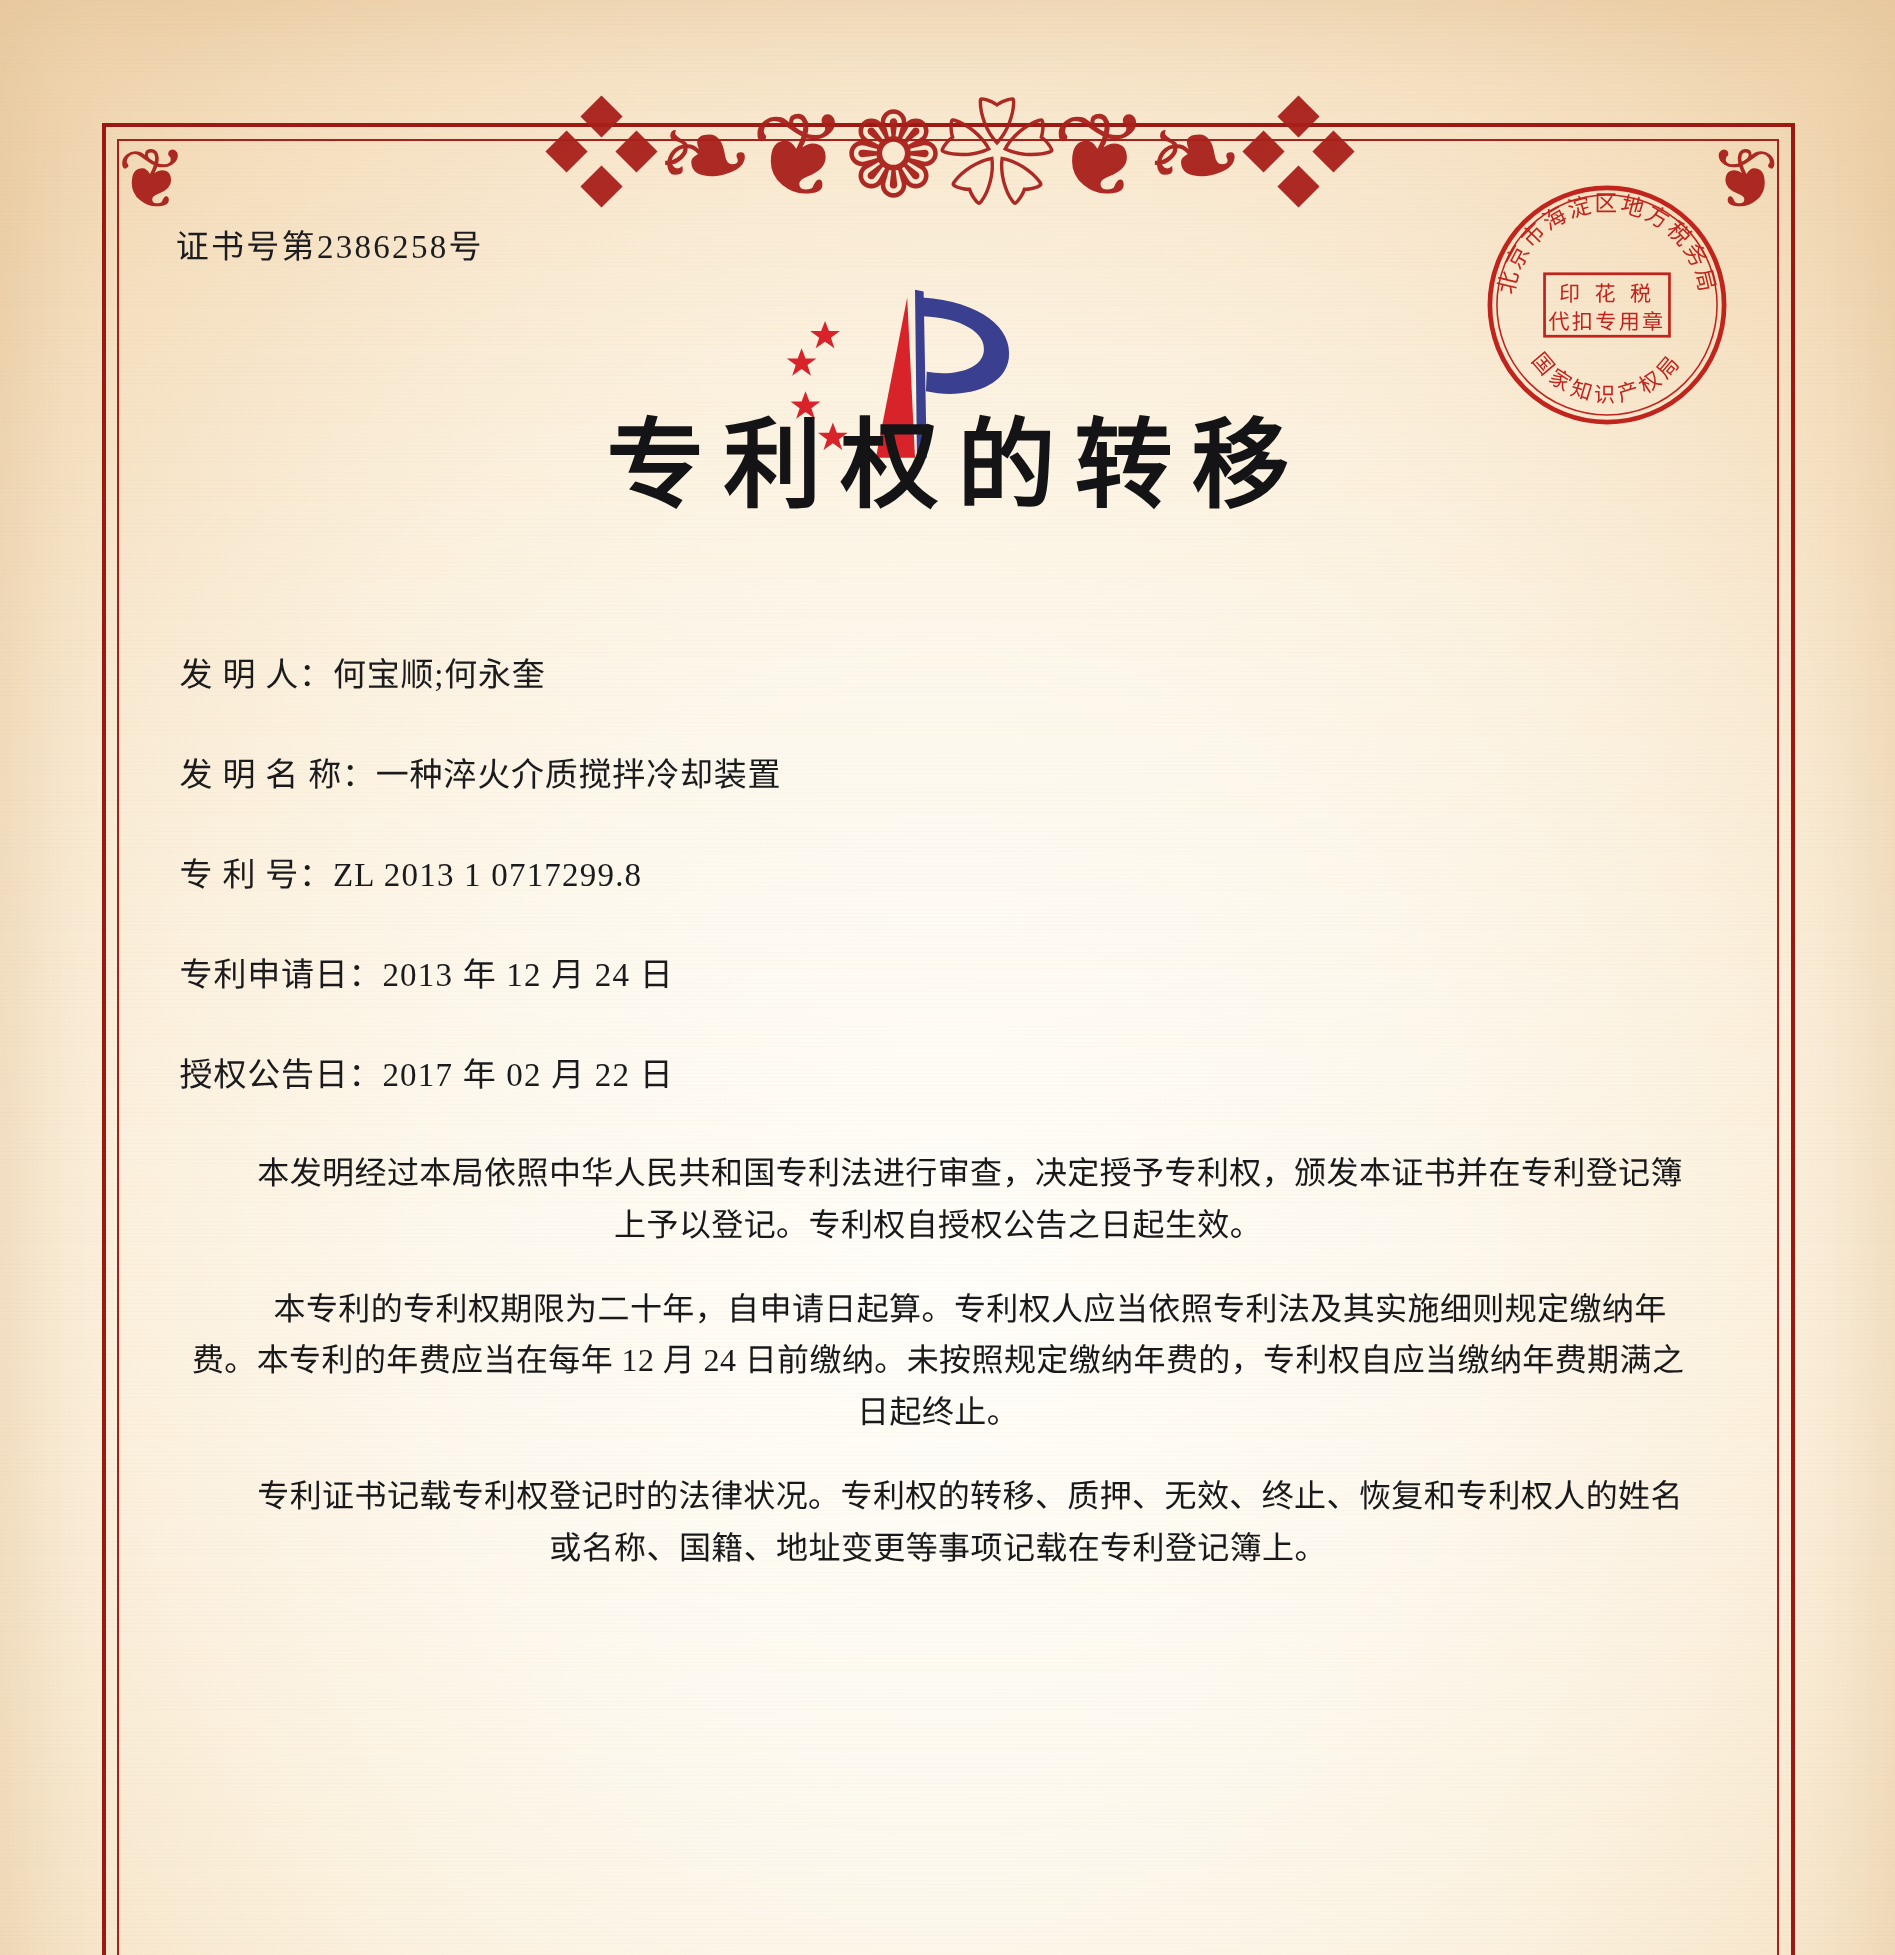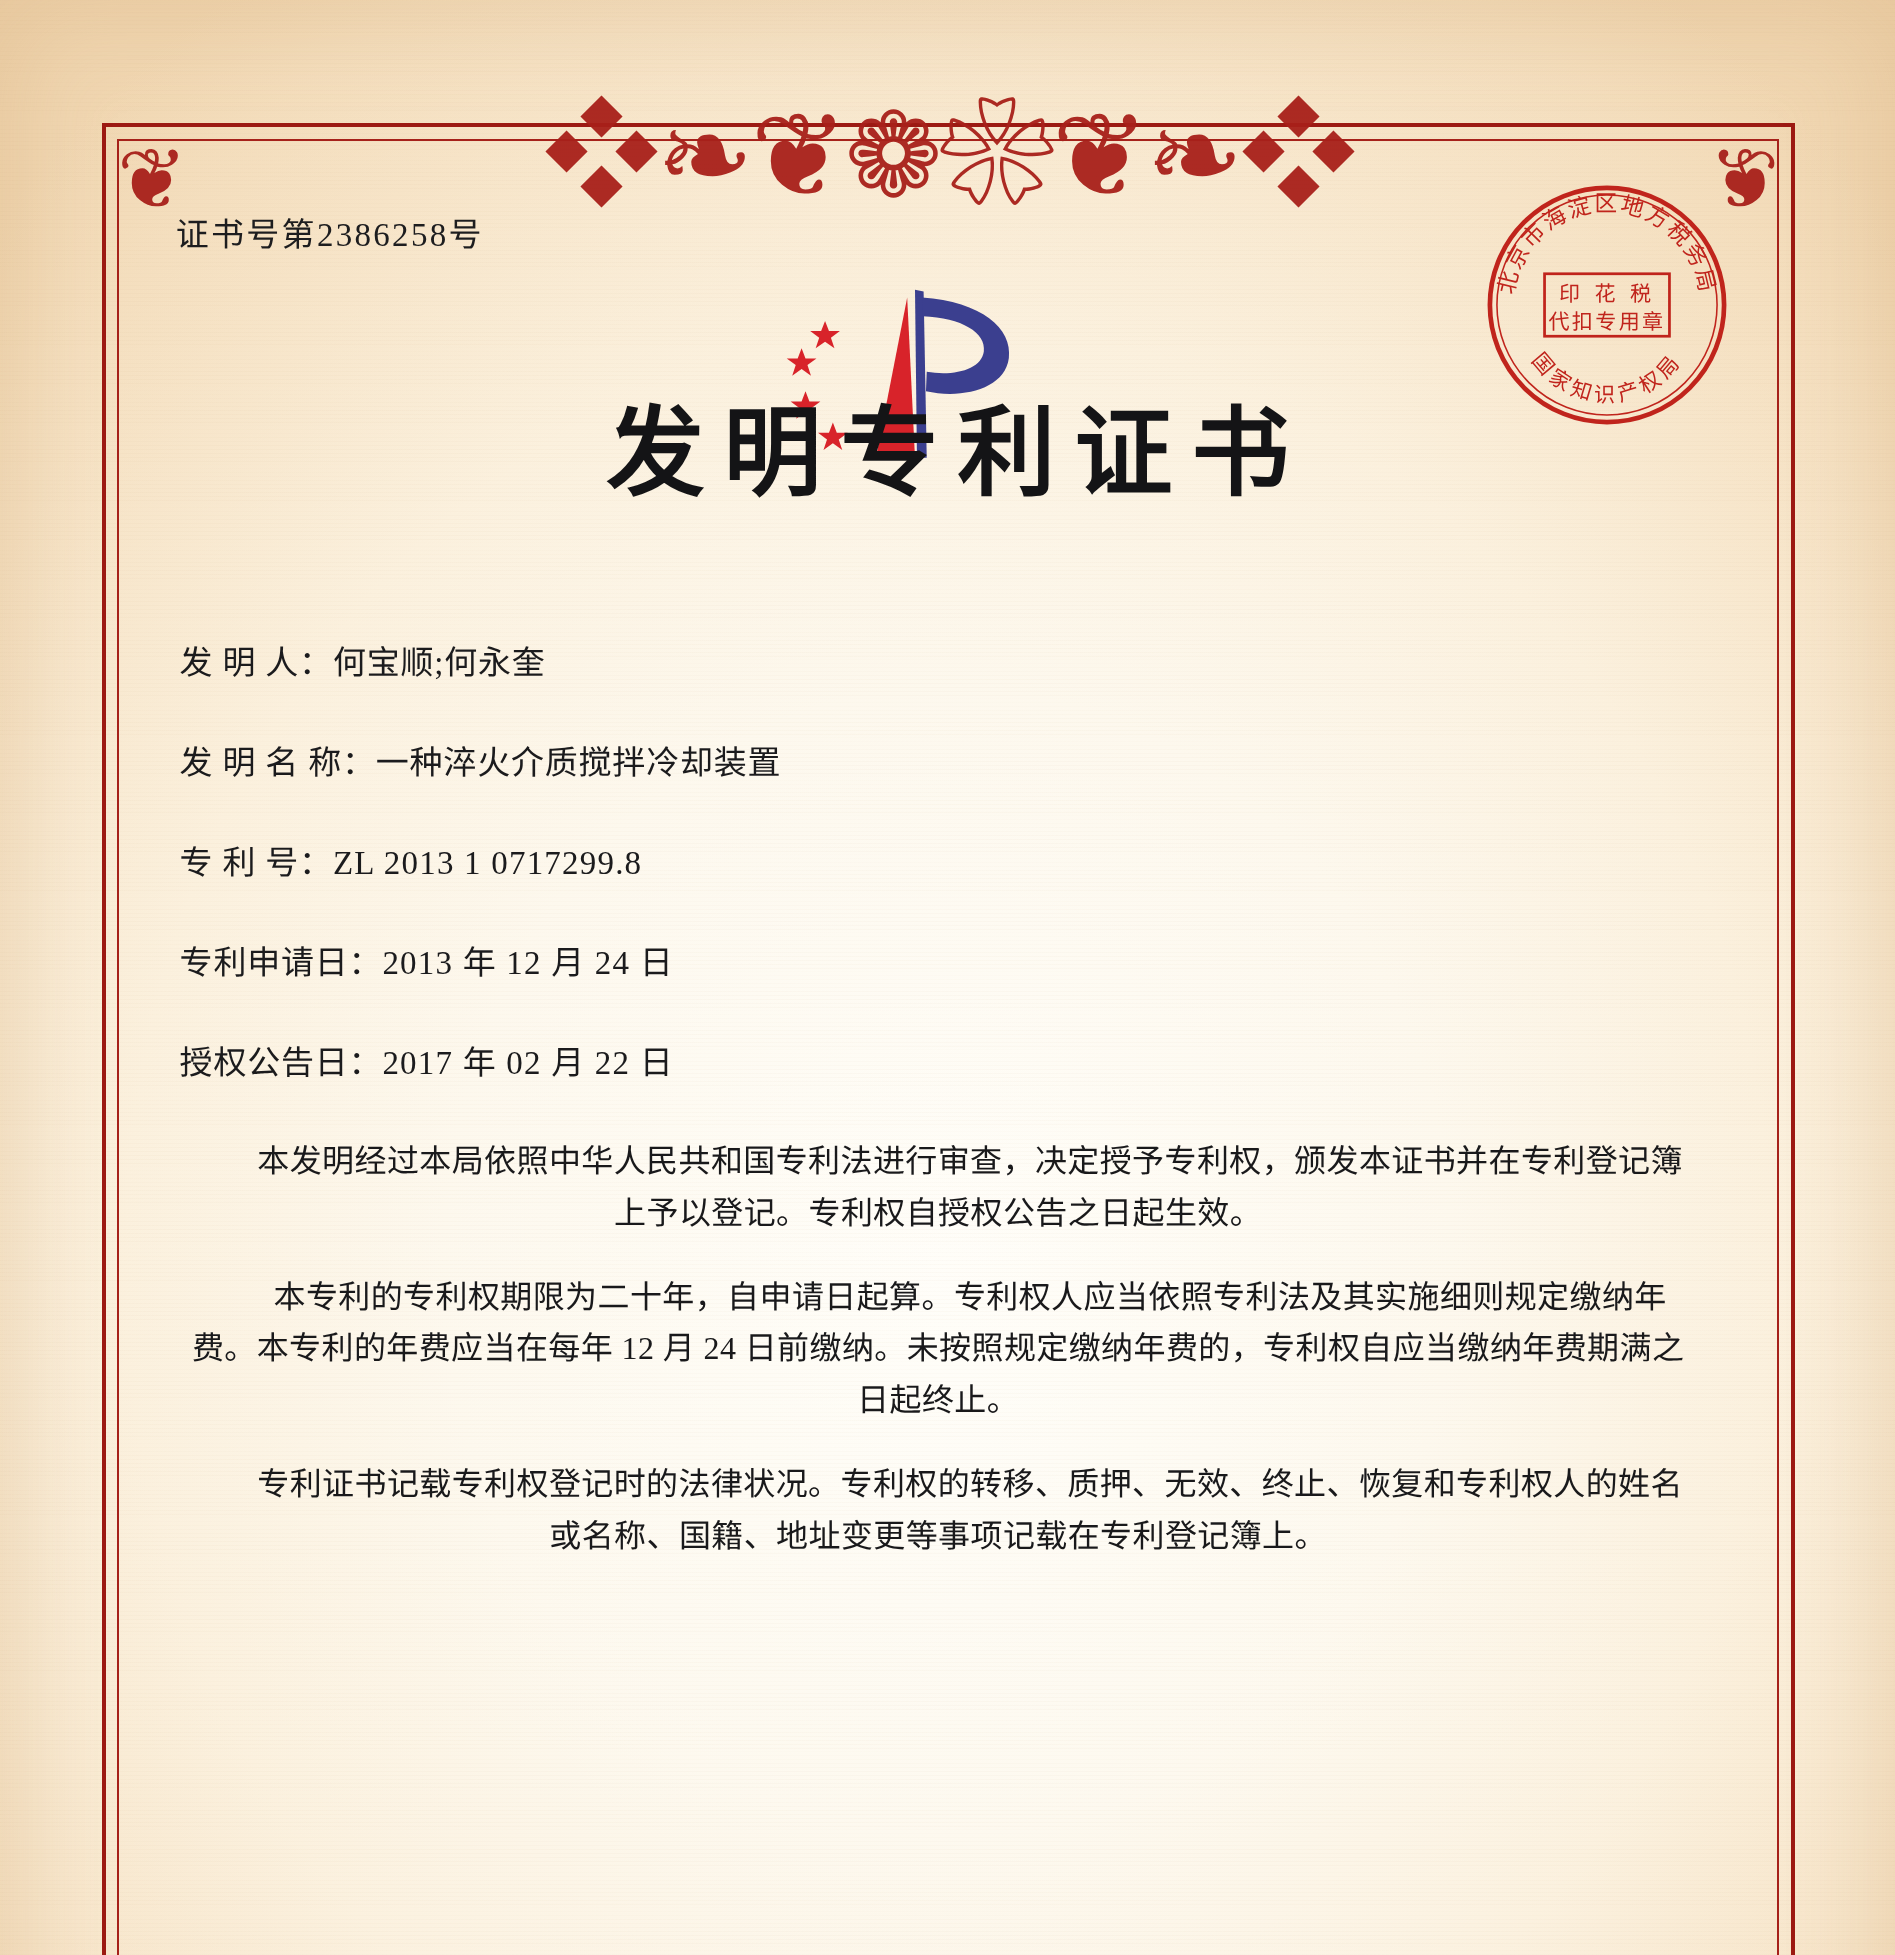--- a/index.html
+++ b/index.html
@@ -74,21 +74,21 @@
     font-size: 84px;
     opacity: 0.95;
   }
   .c-tl { left: 117px;  top: 138px; }
   .c-tr { right: 117px; top: 138px; transform: scaleX(-1); }
 
   
   .content {
     position: absolute;
     left: 164px;
-    top: 208px;
+    top: 220px;
     width: 1568px;
   }
 
   .cert-no {
     font-size: 33px;
     color: #1d1d1f;
     letter-spacing: 2.3px;
     margin-left: 11.7px;
   }
 
@@ -209,21 +209,21 @@
       </text>
       <text x="310" y="300" text-anchor="middle" font-family="'DejaVu Sans', sans-serif" font-size="54" fill="#c0241c" letter-spacing="10">印 花 税</text>
       <text x="310" y="372" text-anchor="middle" font-family="'DejaVu Sans', sans-serif" font-size="54" fill="#c0241c" letter-spacing="6">代扣专用章</text>
     </svg>
   </div>
 
   <div class="content">
 
     <div class="cert-no">证书号第2386258号</div>
 
-    <div class="main-title">发明专利证书</div>
+    <div class="main-title">专利权的转移</div>
 
     <div class="fields">
 
       <div class="field-row">
         <span class="field-label">发    明    人：</span>
         <span class="field-value">何宝顺;何永奎</span>
       </div>
 
       <div class="field-row">
         <span class="field-label">发 明 名 称：</span>

